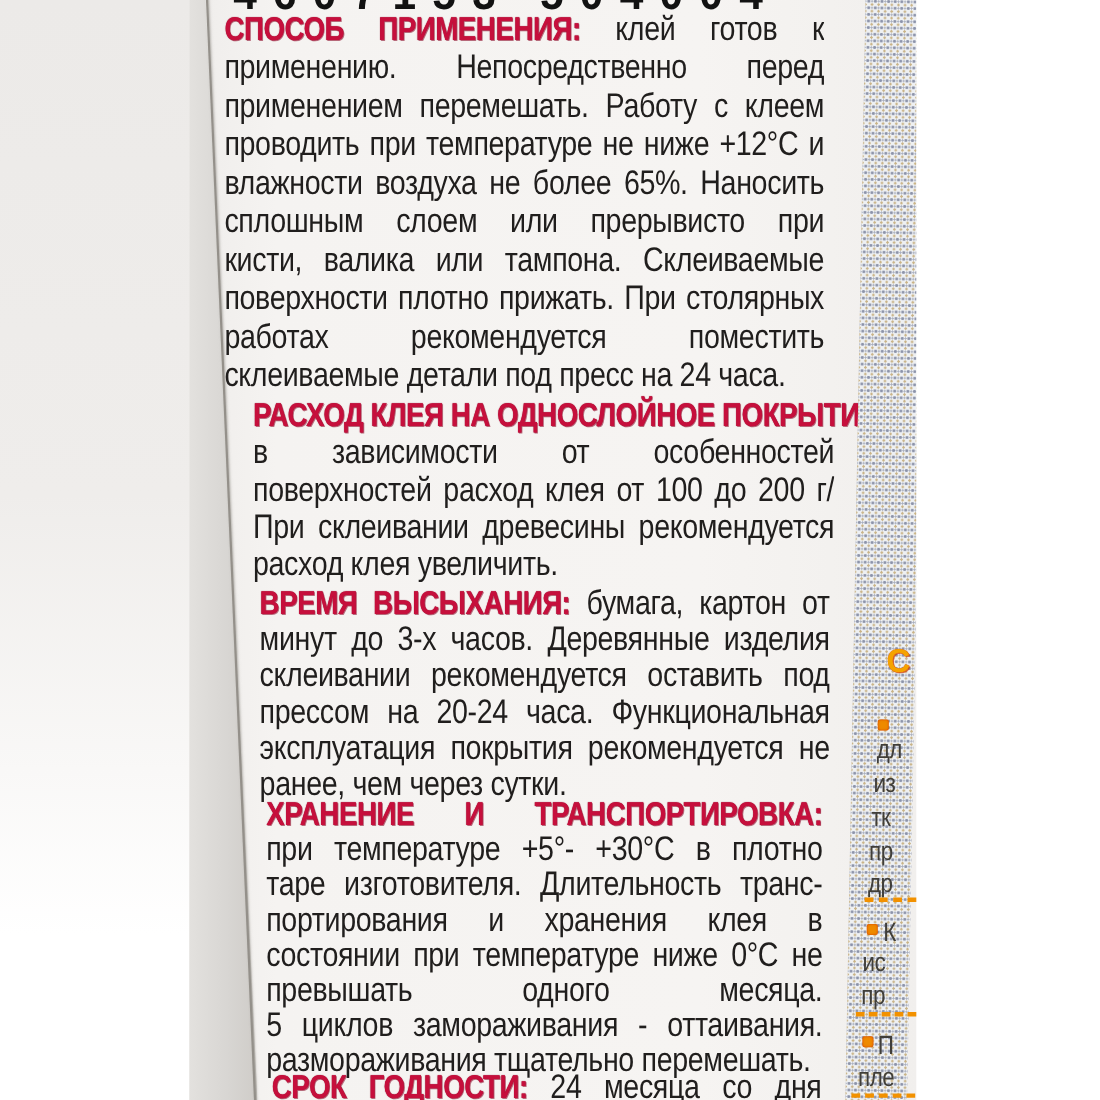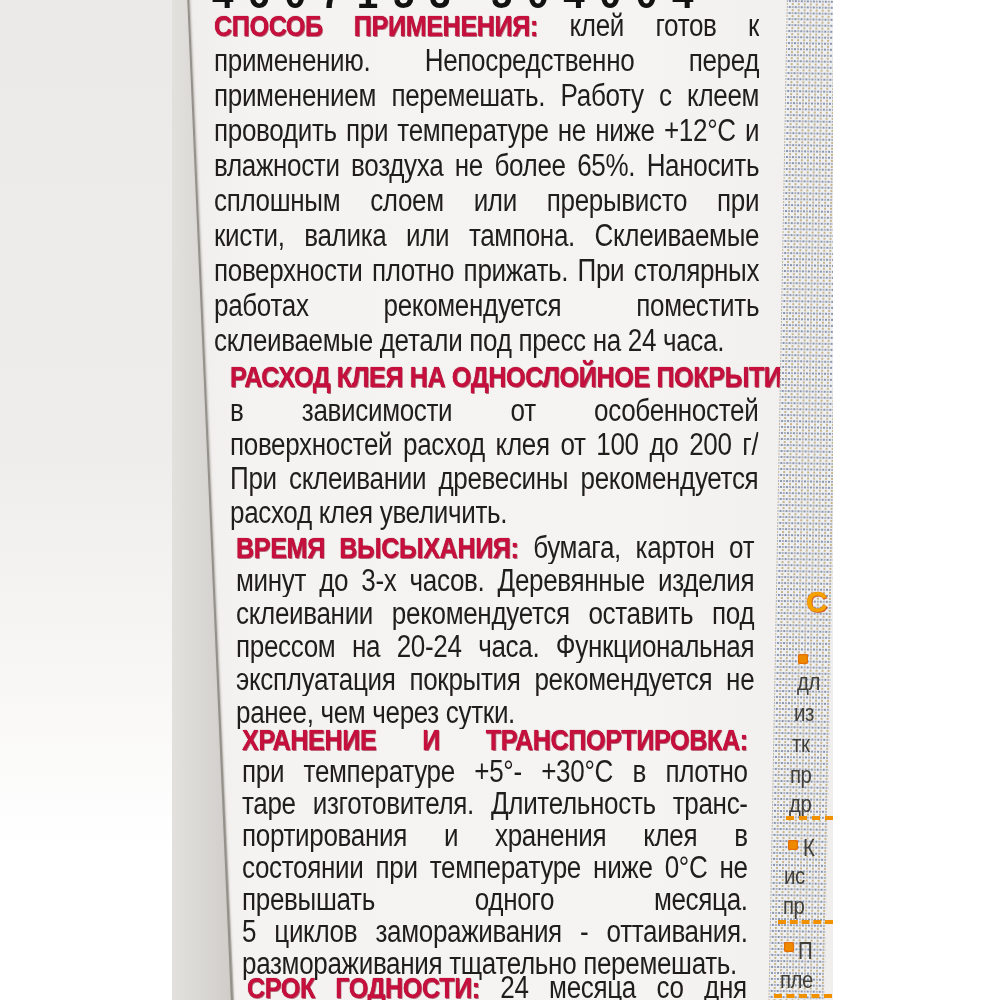--- a/index.html
+++ b/index.html
@@ -86,21 +86,21 @@
 </head>
 <body>
 
 <div class="bg-left"></div>
 <div class="label-base"></div>
 <div class="edge-wedge"></div>
 <div class="edge-line"></div>
 
 <div class="digits">4607153 504004</div>
 
-<div class="sec" style="left:214px;top:8px;">
+<div class="sec" style="left:204px;top:8px;">
   <div class="scale" style="width:649px;">
     <div class="jline" style="height:35px;line-height:35px;"><span class="red">СПОСОБ ПРИМЕНЕНИЯ:</span> <span>клей готов к</span></div>
     <div class="jline" style="height:35px;line-height:35px;">применению. Непосредственно перед</div>
     <div class="jline" style="height:35px;line-height:35px;">применением перемешать. Работу с клеем</div>
     <div class="jline" style="height:35px;line-height:35px;">проводить при температуре не ниже +12°С и</div>
     <div class="jline" style="height:35px;line-height:35px;">влажности воздуха не более 65%. Наносить</div>
     <div class="jline" style="height:35px;line-height:35px;">сплошным слоем или прерывисто при помощи</div>
     <div class="jline" style="height:35px;line-height:35px;">кисти, валика или тампона. Склеиваемые</div>
     <div class="jline" style="height:35px;line-height:35px;">поверхности плотно прижать. При столярных</div>
     <div class="jline" style="height:35px;line-height:35px;">работах рекомендуется поместить</div>

